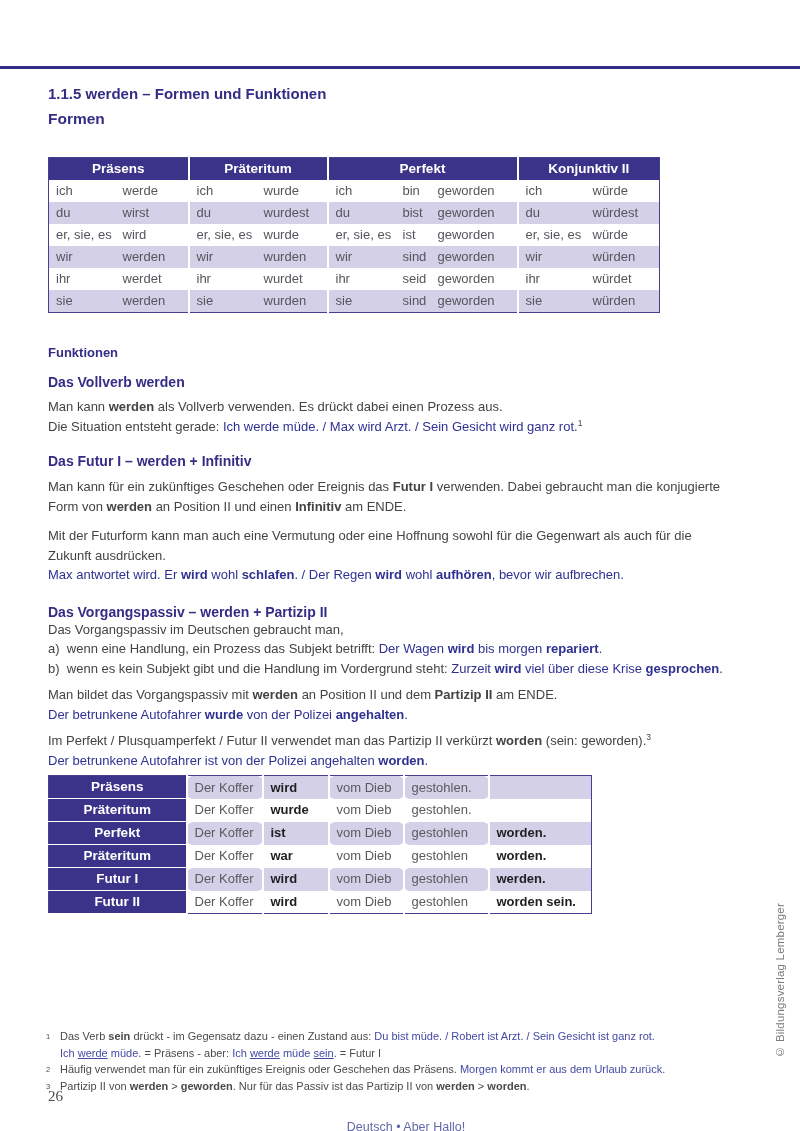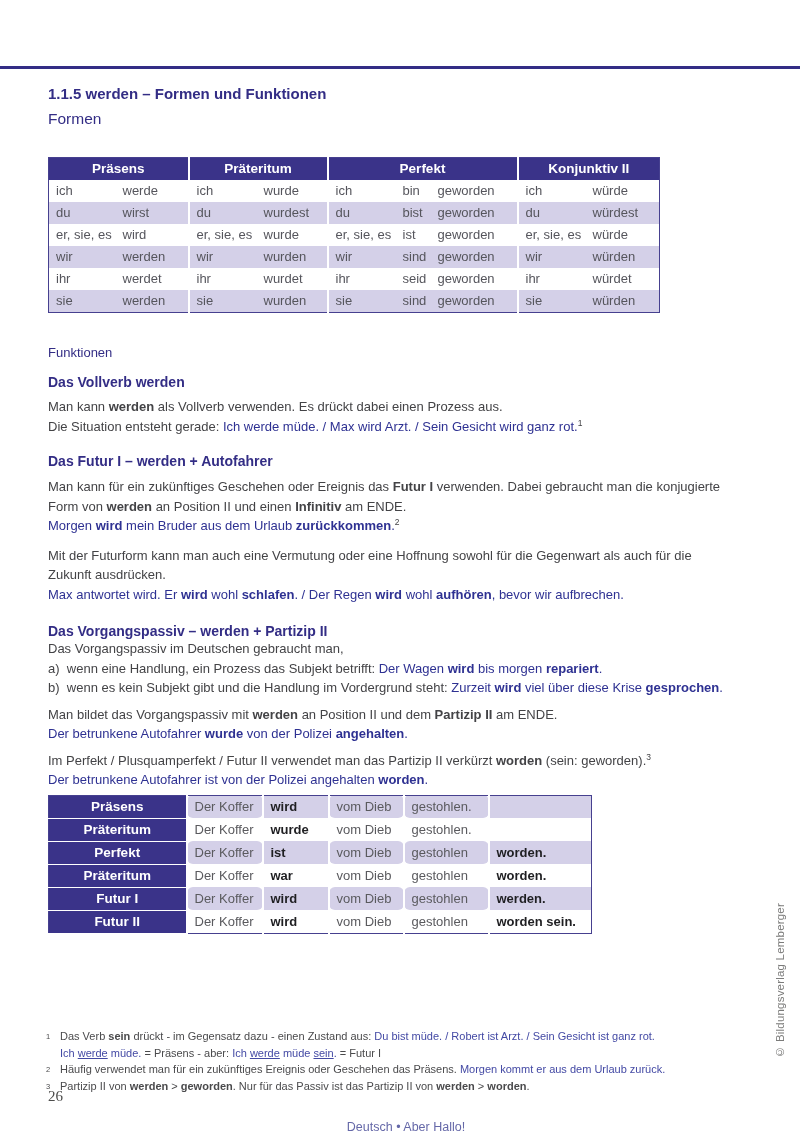--- a/index.html
+++ b/index.html
@@ -1,21 +1,21 @@
 <!DOCTYPE html>
 <html style="--accent-indigo: #332d85; --table-header-bg: #3a3389; --row-alt: #d4d0e8; --example-blue: #2e3192; --body-text: #434346;"><head>
 <meta charset="utf-8">
 <style>
   html,body{margin:0;padding:0;background:#ffffff;}
   body{font-family:"Liberation Sans","DejaVu Sans",sans-serif;}
   .page{position:relative;width:800px;height:1131px;background:#ffffff;overflow:hidden;}
   .top-rule{position:absolute;left:0;top:66px;width:100%;height:3px;background:var(--accent-indigo,#332d85);}
   .content{position:absolute;left:48px;top:84px;width:714px;color:var(--body-text,#434346);font-size:13px;line-height:19.5px;}
   h1.page-title{font-size:15px;line-height:20px;color:var(--accent-indigo,#332d85);margin:0;font-weight:bold;}
-  h2.sec{font-size:15.5px;line-height:18px;color:var(--accent-indigo,#332d85);margin:6px 0 0;font-weight:normal;}
+  h2.sec{font-size:15.5px;line-height:18px;color:var(--accent-indigo,#332d85);margin:6px 0 0;font-weight:bold;}
   h2.sec-funktionen{font-size:13px;margin:31px 0 0;}
   h3.sub{font-size:14px;line-height:16px;color:var(--accent-indigo,#332d85);font-weight:bold;}
   .h-vollverb{margin:12px 0 0;}
   .h-futur{margin:17px 0 0;}
   .h-passiv{margin:19px 0 0;}
   .para{margin:0;}
   .p-vollverb{margin-top:7px;}
   .p-futur1{margin-top:8px;}
   .p-futur2{margin-top:10px;}
   .p-intro{margin-top:8px;}
@@ -156,25 +156,24 @@
       </table>
 
     <h2 class="sec sec-funktionen">Funktionen</h2>
 
     <h3 class="sub h-vollverb">Das Vollverb werden</h3>
     <div class="para p-vollverb">
       <div class="line"><span>Man kann </span><span class="b">werden</span><span> als Vollverb verwenden. Es drückt dabei einen Prozess aus.</span></div>
       <div class="line"><span>Die Situation entsteht gerade: </span><span class="blue">Ich werde müde. / Max wird Arzt. / Sein Gesicht wird ganz rot.</span><span class="sup">1</span></div>
     </div>
 
-    <h3 class="sub h-futur">Das Futur I – werden + Autofahrer</h3>
+    <h3 class="sub h-futur">Das Futur I – werden + Infinitiv</h3>
     <div class="para p-futur1">
       <div class="line"><span>Man kann für ein zukünftiges Geschehen oder Ereignis das </span><span class="b">Futur I</span><span> verwenden. Dabei gebraucht man die konjugierte</span></div>
       <div class="line"><span>Form von </span><span class="b">werden</span><span> an Position II und einen </span><span class="b">Infinitiv</span><span> am ENDE.</span></div>
-      <div class="line"><span class="blue">Morgen </span><span class="blue b">wird</span><span class="blue"> mein Bruder aus dem Urlaub </span><span class="blue b">zurückkommen</span><span class="blue">.</span><span class="sup">2</span></div>
     </div>
     <div class="para p-futur2">
       <div class="line"><span>Mit der Futurform kann man auch eine Vermutung oder eine Hoffnung sowohl für die Gegenwart als auch für die</span></div>
       <div class="line"><span>Zukunft ausdrücken.</span></div>
       <div class="line"><span class="blue">Max antwortet wird. Er </span><span class="blue b">wird</span><span class="blue"> wohl </span><span class="blue b">schlafen</span><span class="blue">. / Der Regen </span><span class="blue b">wird</span><span class="blue"> wohl </span><span class="blue b">aufhören</span><span class="blue">, bevor wir aufbrechen.</span></div>
     </div>
 
     <h3 class="sub h-passiv">Das Vorgangspassiv – werden + Partizip II</h3>
     <div class="para p-intro line"><span>Das Vorgangspassiv im Deutschen gebraucht man,</span></div>
     <div class="line item-a hang"><span>a)&nbsp;&nbsp;wenn eine Handlung, ein Prozess das Subjekt betrifft: </span><span class="blue">Der Wagen </span><span class="blue b">wird</span><span class="blue"> bis morgen </span><span class="blue b">repariert</span><span class="blue">.</span></div>

